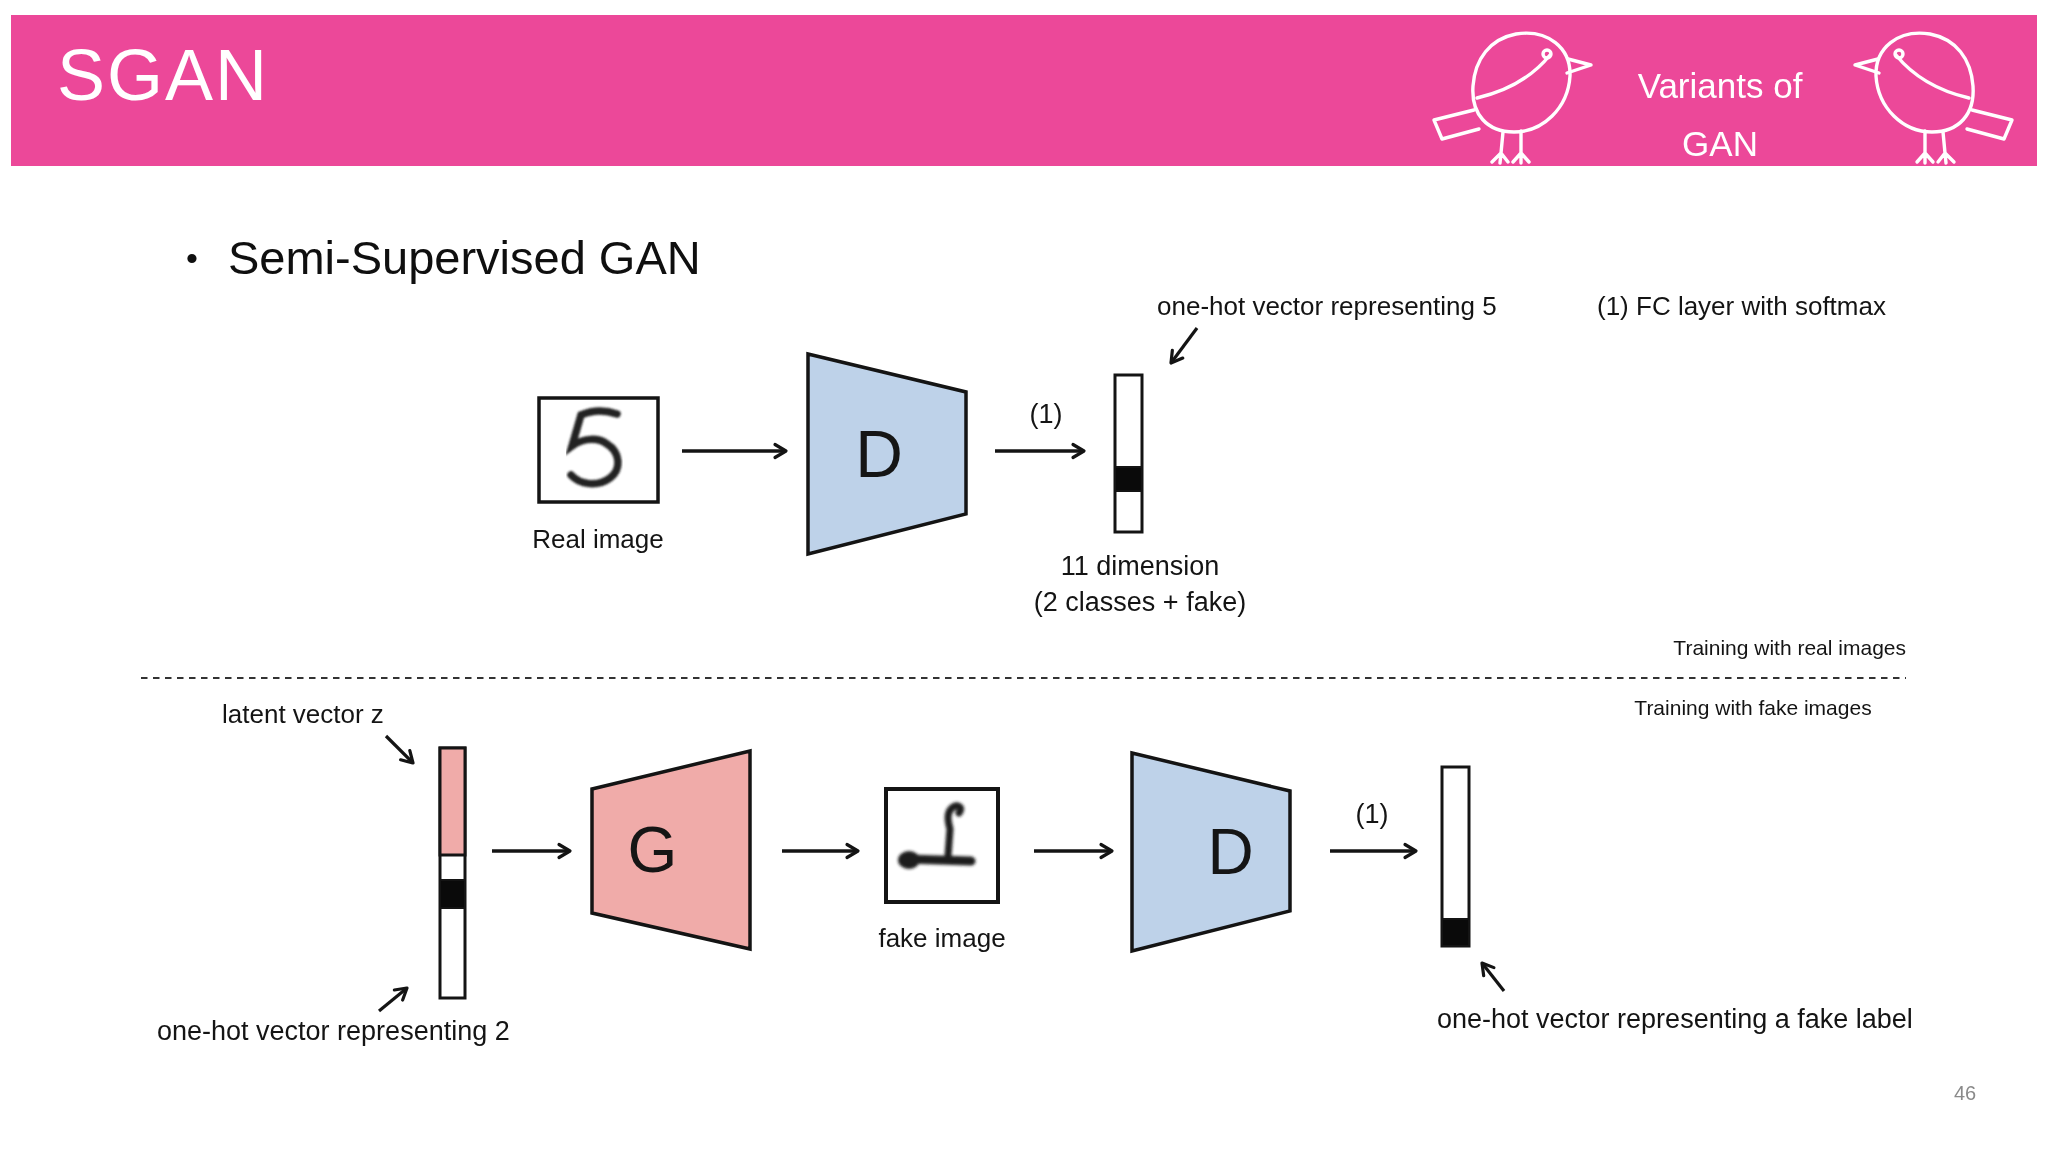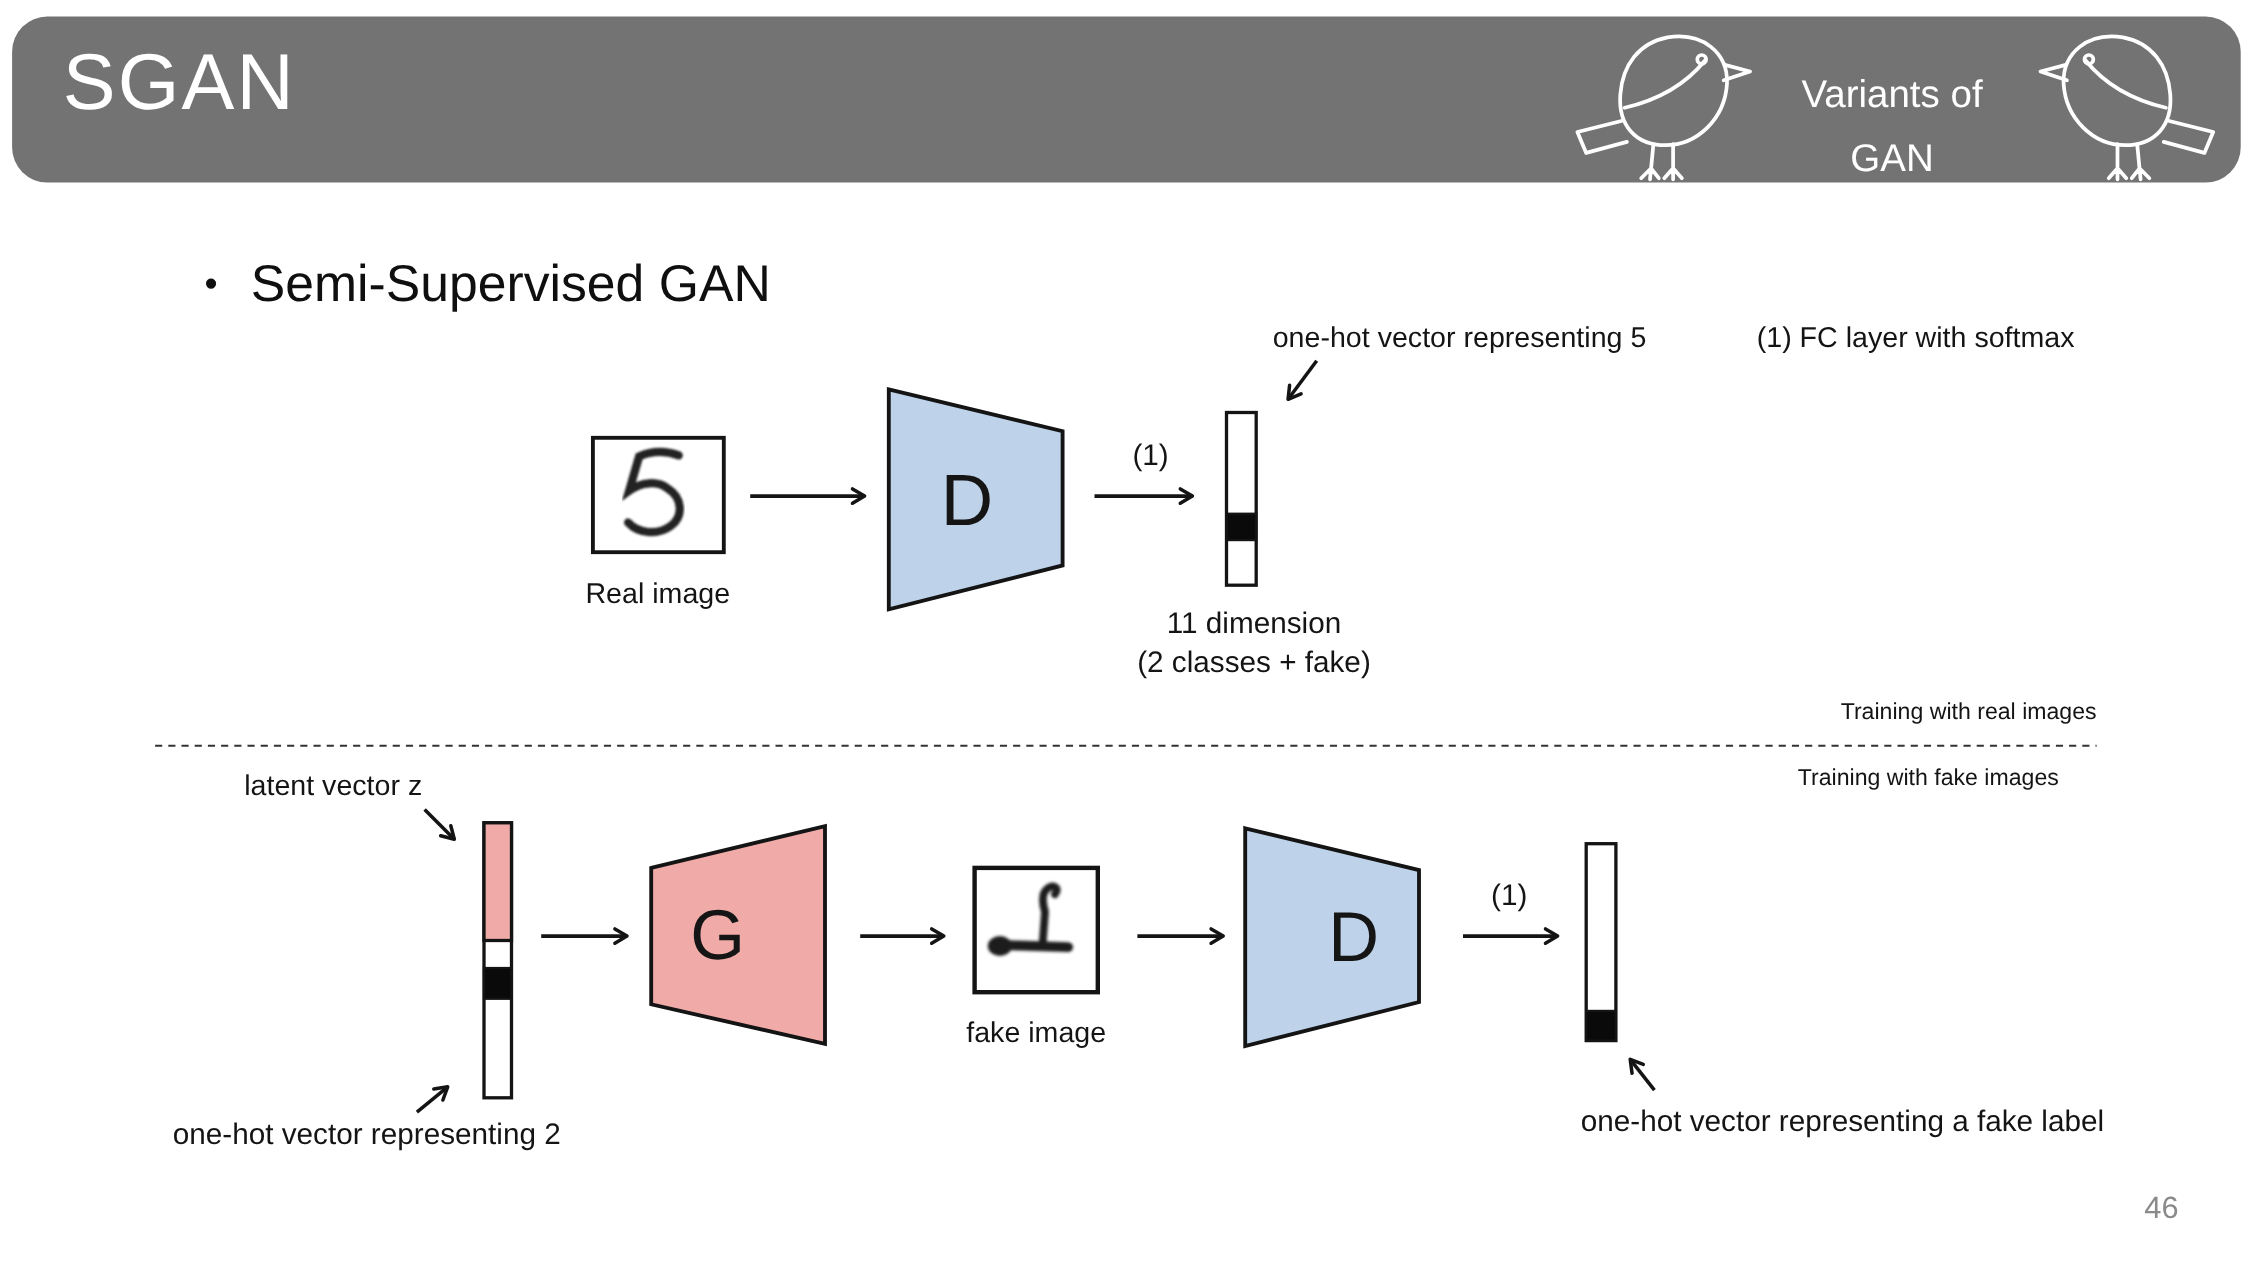--- a/index.html
+++ b/index.html
@@ -24,29 +24,29 @@
   .bullet-line{
     position:absolute;left:186px;top:230px;display:flex;align-items:center;gap:30px;
     font-size:47px;line-height:56px;color:#0f0f0f;
   }
   .bullet-dot{font-size:34px;line-height:56px;}
   .trap-letter{
     position:absolute;display:flex;align-items:center;justify-content:center;
     color:#151515;font-weight:400;
   }
   .citation{position:absolute;left:40px;top:1100px;font-size:23px;color:#111;white-space:nowrap;}
-  .page-num{position:absolute;left:1930px;top:1082px;width:70px;text-align:center;font-size:28px;}
+  .page-num{position:absolute;left:1930px;top:1082px;width:70px;text-align:center;font-size:20px;}
   svg.canvas{position:absolute;left:0;top:0;}
 </style>
 </head>
 <body>
 
 <div class="slide">
 
-  <div class="header" style="background: #737373; border-radius: 32px;">
+  <div class="header" style="background: #ec4899;">
     <div class="sgan-title">SGAN</div>
     <div class="variants">
       <div>Variants of</div>
       <div>GAN</div>
     </div>
   </div>
 
   <div class="bullet-line">
     <span class="bullet-dot">•</span>
     <span>Semi-Supervised GAN</span>

